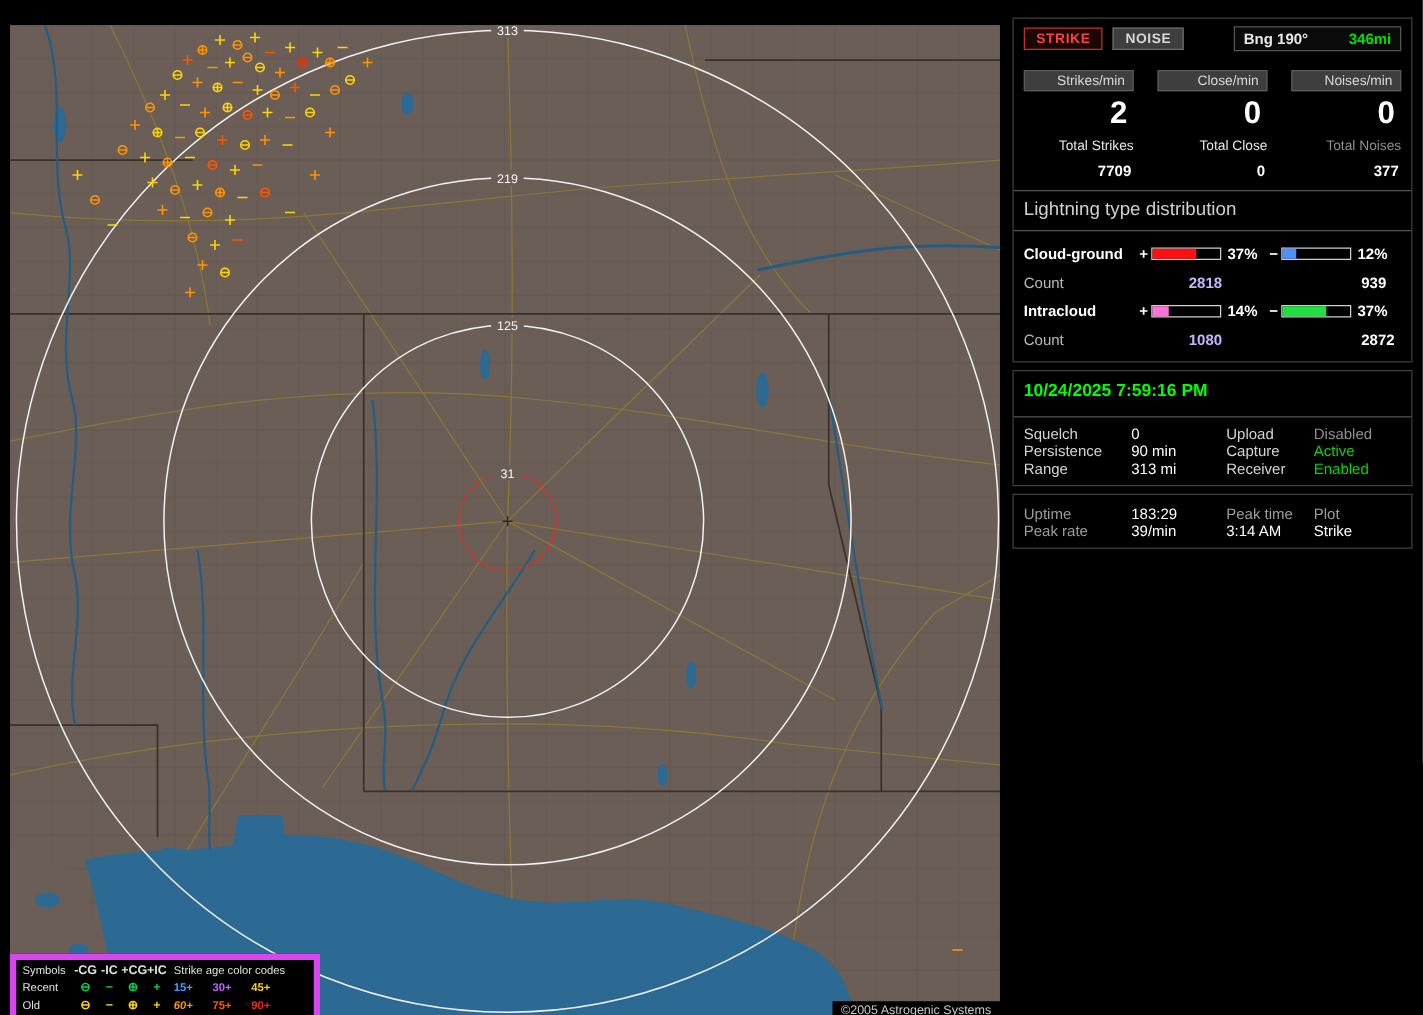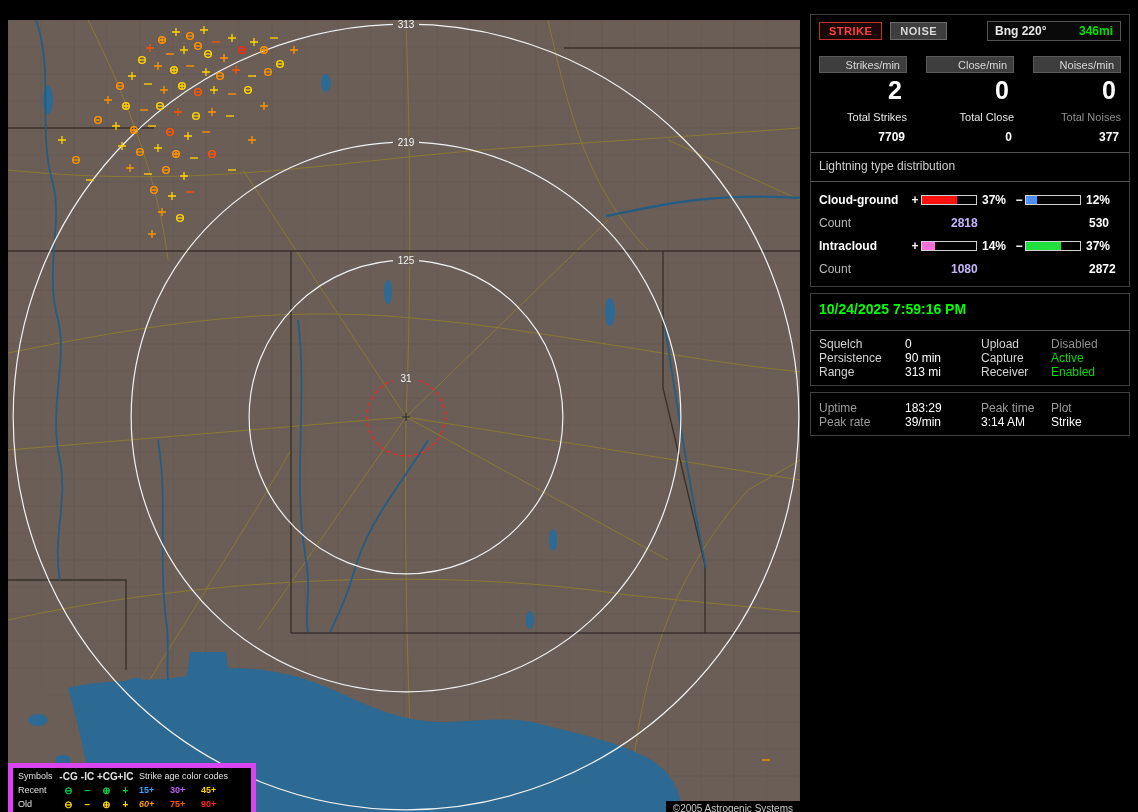--- a/index.html
+++ b/index.html
@@ -57,21 +57,21 @@
   .stat-col { width:88px; display:flex; flex-direction:column; }
   .rate-btn {
     height:17px; line-height:15px; text-align:right; font-size:11px;
     background:#3e3e3e; border:1px solid #5a5a5a; color:#d8d8d8; cursor:default;
   }
   .rate-num { text-align:right; padding-right:5px; font-size:25px; font-weight:bold; color:#fff; margin-top:3px; height:32px; }
   .total-lbl { text-align:right; font-size:11px; color:#e6e6e6; margin-top:3px; white-space:nowrap; }
   .total-lbl.dim { color:#8f8f8f; }
   .total-val { text-align:right; font-size:12px; font-weight:bold; color:#fff; margin-top:7px; padding-right:2px; }
 
-  .dist-title { font-size:12px; color:#cfcfcf; margin:2px 0 0; }
+  .dist-title { font-size:15px; color:#cfcfcf; margin:2px 0 0; }
   .dist-row { display:flex; align-items:center; height:24px; font-size:12px; }
   .dist-label { width:90px; font-weight:bold; color:#fff; }
   .sign { width:12px; text-align:center; font-weight:bold; color:#fff; }
   .bar { width:56px; height:10px; border:1px solid #d0d0d0; background:#000; position:relative; }
   .bar-fill { position:absolute; left:0; top:0; bottom:0; }
   .pct { width:36px; font-weight:bold; color:#fff; padding-left:5px; }
   .count-row { display:flex; align-items:center; height:22px; font-size:12px;gap:28px; }
   .count-label { width:90px; color:#b8b8b8; }
   .count-pos { width:112px; padding-left:14px; font-weight:bold; color:#c4b5fd; }
   .count-neg { padding-left:12px; font-weight:bold; color:#fff; }
@@ -462,21 +462,21 @@
   <div id="copyright">©2005 Astrogenic Systems</div>
 </div>
 
 <div id="sidebar">
 
   <div class="panel">
     <div class="toprow">
       <button class="btn btn-strike">STRIKE</button>
       <button class="btn">NOISE</button>
       <div class="bng">
-        <span>Bng 220°</span>
+        <span>Bng 190°</span>
         <span class="bng-val">346mi</span>
       </div>
     </div>
 
     <div class="stat-cols">
       <div class="stat-col">
         <button class="rate-btn">Strikes/min</button>
         <div class="rate-num">2</div>
         <div class="total-lbl">Total Strikes</div>
         <div class="total-val">7709</div>
@@ -508,21 +508,21 @@
       <span class="pct">37%</span>
       <span class="sign">−</span>
       <span class="bar">
           <span class="bar-fill" style="width: 21%; background: rgb(79, 143, 255);"></span>
         </span>
       <span class="pct">12%</span>
     </div>
     <div class="count-row">
       <span class="count-label">Count</span>
       <span class="count-pos">2818</span>
-      <span class="count-neg">530</span>
+      <span class="count-neg">939</span>
     </div>
 
     <div class="dist-row">
       <span class="dist-label">Intracloud</span>
       <span class="sign">+</span>
       <span class="bar">
           <span class="bar-fill" style="width: 24.5%; background: rgb(255, 112, 216);"></span>
         </span>
       <span class="pct">14%</span>
       <span class="sign">−</span>

